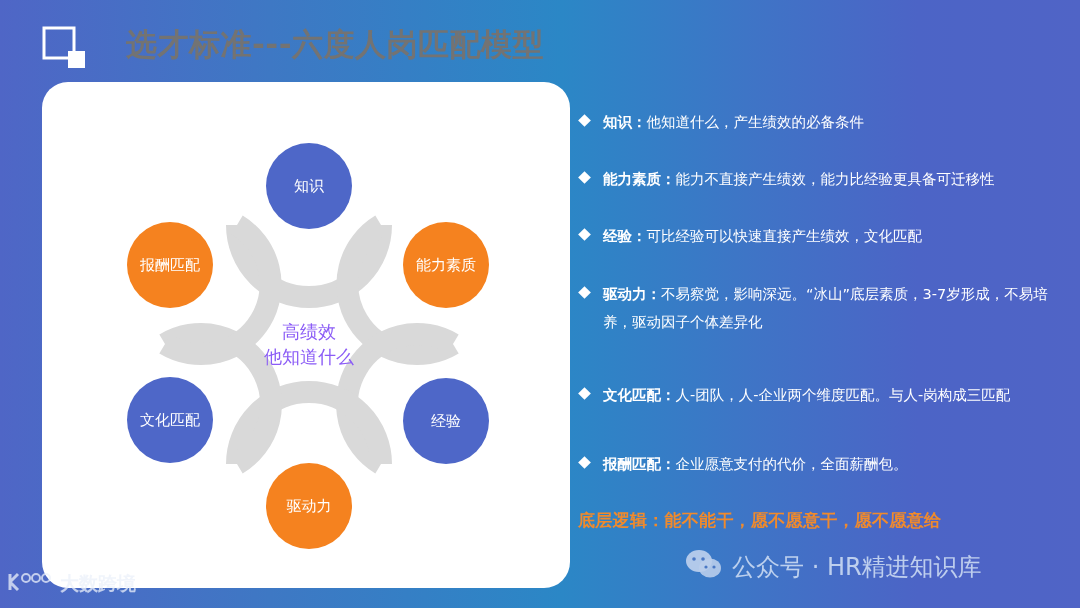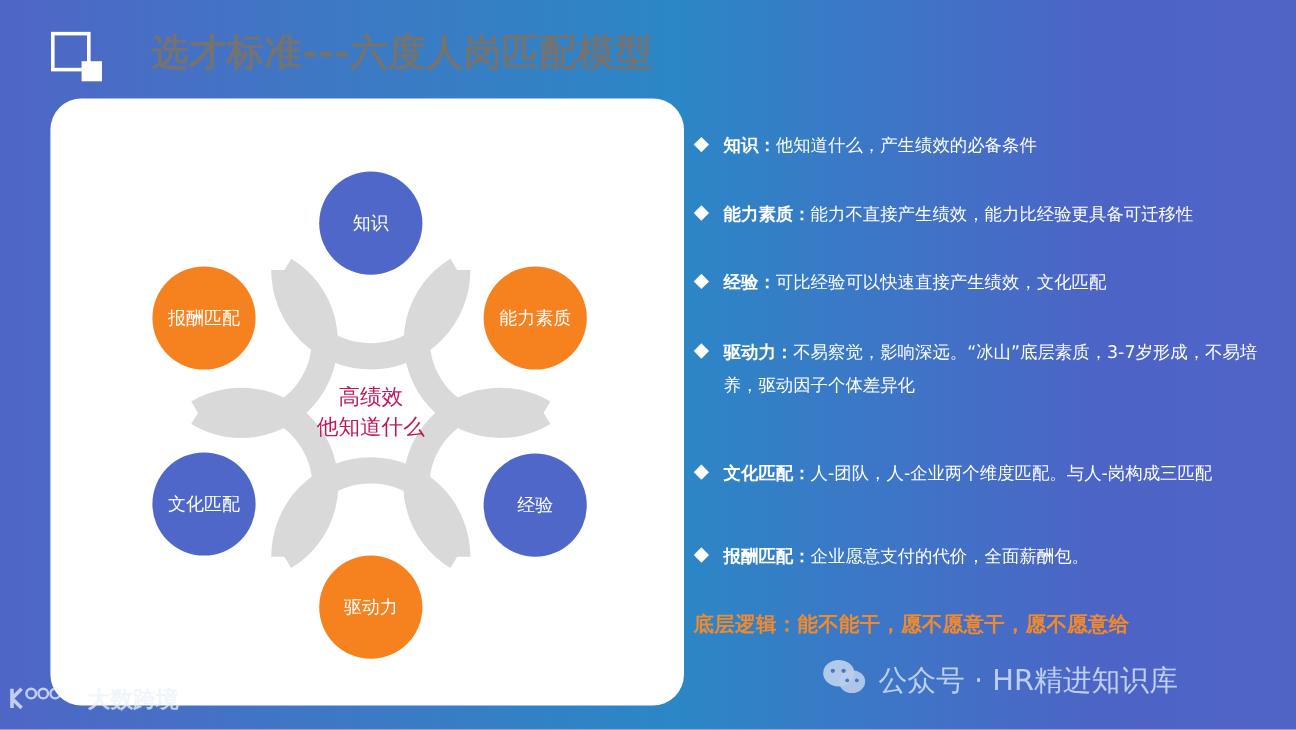--- a/index.html
+++ b/index.html
@@ -19,21 +19,21 @@
       background: #ffffff; border-radius: 26px;
     }
     .diagram { position: absolute; left: 0; top: 0; width: 528px; height: 506px; }
     .node {
       position: absolute; width: 86px; height: 86px; border-radius: 50%;
       display: flex; align-items: center; justify-content: center;
       color: #ffffff; font-size: 15px; white-space: nowrap;
     }
     .center-text {
       position: absolute; left: 167px; top: 237px; width: 200px; text-align: center;
-      color: #be185d; font-size: 18px; line-height: 25px;
+      color: #8b5cf6; font-size: 18px; line-height: 25px;
     }
     .bullets { position: absolute; left: 578px; top: 108px; width: 480px; }
     .bullet {
       position: absolute; left: 0; width: 480px;
       color: #ffffff; font-size: 14.5px; line-height: 28px;
     }
     .bullet .dia {
       position: absolute; left: 2px; top: 8px; width: 9px; height: 9px;
       background: #fff; transform: rotate(45deg);
     }
@@ -41,21 +41,21 @@
     .bullet .key { font-weight: bold; }
     .logic {
       position: absolute; left: 578px; top: 509px;
       color: #f08a2c; font-size: 17px; font-weight: bold; white-space: nowrap; letter-spacing: 0.3px;
     }
     .wechat {
       position: absolute; left: 684px; top: 548px; display: flex; align-items: center;
       color: rgba(210,225,245,0.85); font-size: 24px; white-space: nowrap; gap: 8px;
     }
     .brand {
-      position: absolute; left: 6px; top: 570px; display: flex; gap: 19px;
+      position: absolute; left: 6px; top: 570px; display: flex; align-items: center; gap: 6px;
       color: rgba(235,240,250,0.75); font-size: 19px; font-weight: bold; white-space: nowrap;
     }
   </style>
 </head>
 <body>
 
 <div class="header-icon">
   <svg width="44" height="42" viewBox="0 0 44 42">
     <rect x="2" y="2" width="30" height="30" fill="none" stroke="#ffffff" stroke-width="3"></rect>
     <rect x="26" y="25" width="17" height="17" fill="#ffffff"></rect>

